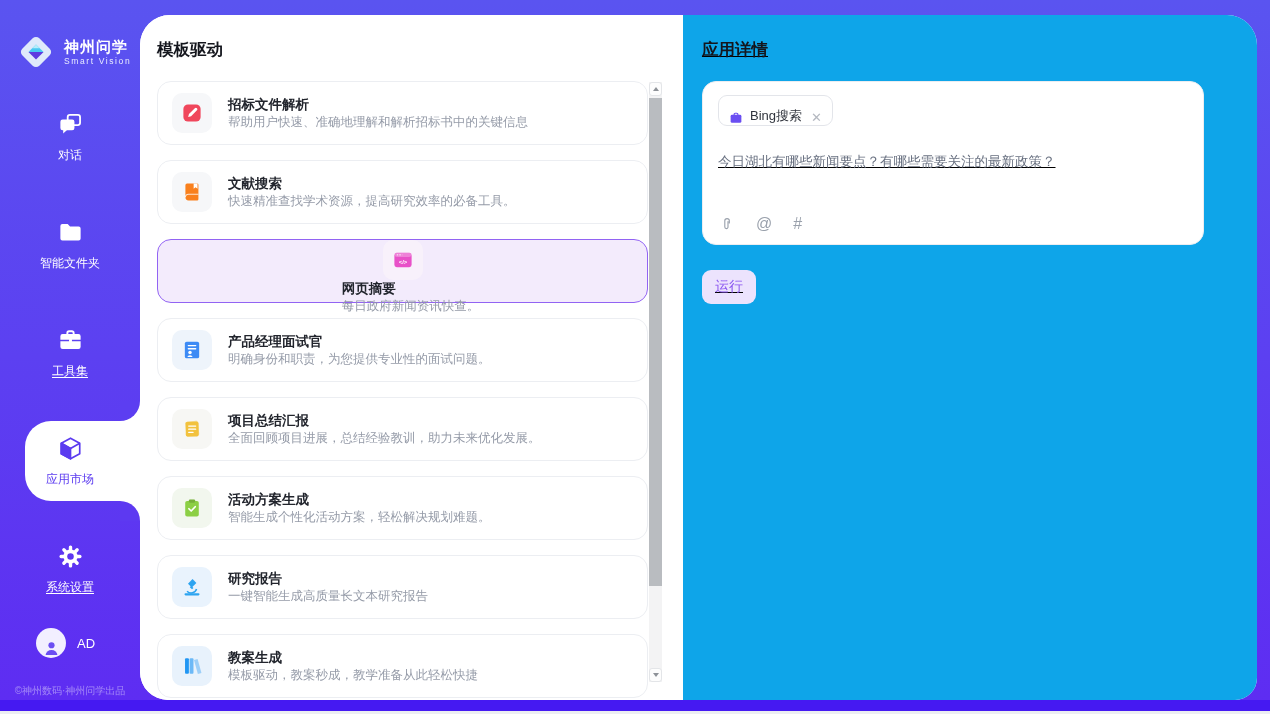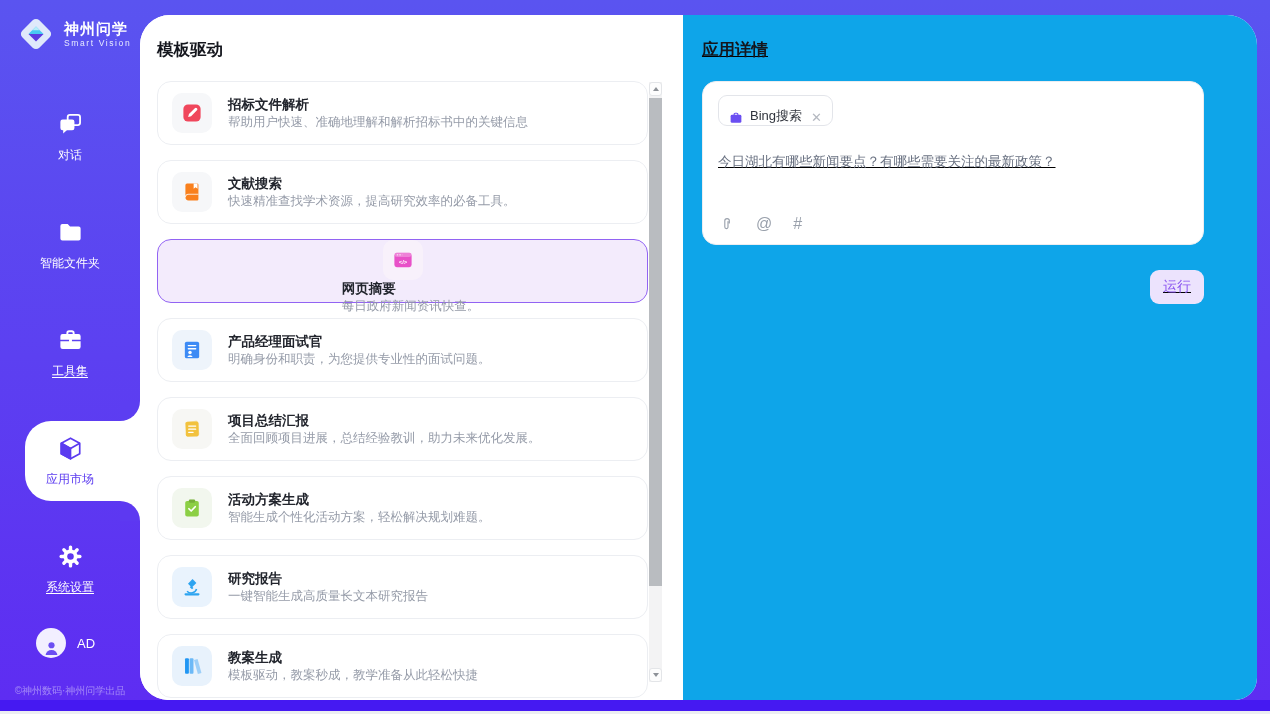--- a/index.html
+++ b/index.html
@@ -5,21 +5,21 @@
   html,body{margin:0;padding:0;}
   body{
     width:1270px;height:714px;overflow:hidden;position:relative;
     font-family:"Liberation Sans","DejaVu Sans",sans-serif;
     background:linear-gradient(180deg,#5a54f0 0%,#5e2cf2 100%);
   }
   .stage{position:absolute;inset:0;}
 
   
   .sidebar{position:absolute;left:0;top:0;width:140px;height:700px;z-index:2;}
-  .logo{position:absolute;top:13px;left:15px;display:flex;align-items:center;gap:7px;}
+  .logo{position:absolute;top:31px;left:15px;display:flex;align-items:center;gap:7px;}
   .logo-icon{width:42px;height:42px;}
   .logo-icon svg{width:42px;height:42px;display:block;}
   .logo-name{font-size:15px;font-weight:bold;color:#fff;letter-spacing:1px;line-height:17px;}
   .logo-sub{font-size:8.5px;color:#e8ebff;letter-spacing:1.6px;margin-top:1px;}
   .nav{position:absolute;top:83px;left:0;width:140px;}
   .nav-item{position:relative;height:108px;display:flex;flex-direction:column;align-items:center;justify-content:center;gap:9px;cursor:pointer;}
   .nav-icon{width:27px;height:27px;position:relative;z-index:2;}
   .nav-icon svg{width:27px;height:27px;display:block;}
   .nav-label{font-size:12px;color:#fff;position:relative;z-index:2;}
   [data-name="sidebar-item-tools"] .nav-label,
@@ -63,21 +63,21 @@
   
   .detail-pane{flex:1;background:#0ea5e9;padding:25px 53px 0 19px;box-sizing:border-box;text-decoration:underline;}
   .prompt-card{margin-top:22px;height:164px;background:#fff;border:1px solid #ebedf1;border-radius:14px;position:relative;padding:13px 15px;box-sizing:border-box;}
   .tag{display:inline-flex;align-items:flex-end;gap:7px;height:29px;padding:0 10px;border:1px solid #e3e5ea;border-radius:9px;background:#fff;font-size:13px;color:#30343d;cursor:pointer;}
   .tag svg{width:14px;height:14px;display:block;}
   .tag-close{color:#b4b8c0;font-size:13px;margin-left:2px;cursor:pointer;}
   .prompt-text{margin-top:23px;font-size:13.5px;color:#687080;line-height:19px;}
   .attach-row{position:absolute;left:16px;bottom:12px;display:flex;align-items:center;gap:21px;color:#9aa1ac;font-size:16px;}
   .attach-row svg{width:16px;height:16px;display:block;}
   .attach-glyph{cursor:pointer;line-height:16px;}
-  .run-row{margin-top:25px;display:flex;justify-content:flex-end;}
+  .run-row{margin-top:25px;display:flex;}
   .run{border:none;background:#ece3fd;color:#8a55f0;font-size:14px;padding:8px 13px;border-radius:9px;cursor:pointer;font-family:inherit;}
 
   
   .bottom-accent{position:absolute;left:0;top:700px;width:1270px;height:11px;background:#4519f2;z-index:3;}
   .bottom-edge{position:absolute;left:0;top:711px;width:1270px;height:3px;background:#eceef2;z-index:3;}
 </style>
 </head>
 <body>
 
 <div class="stage" data-name="app-window">

